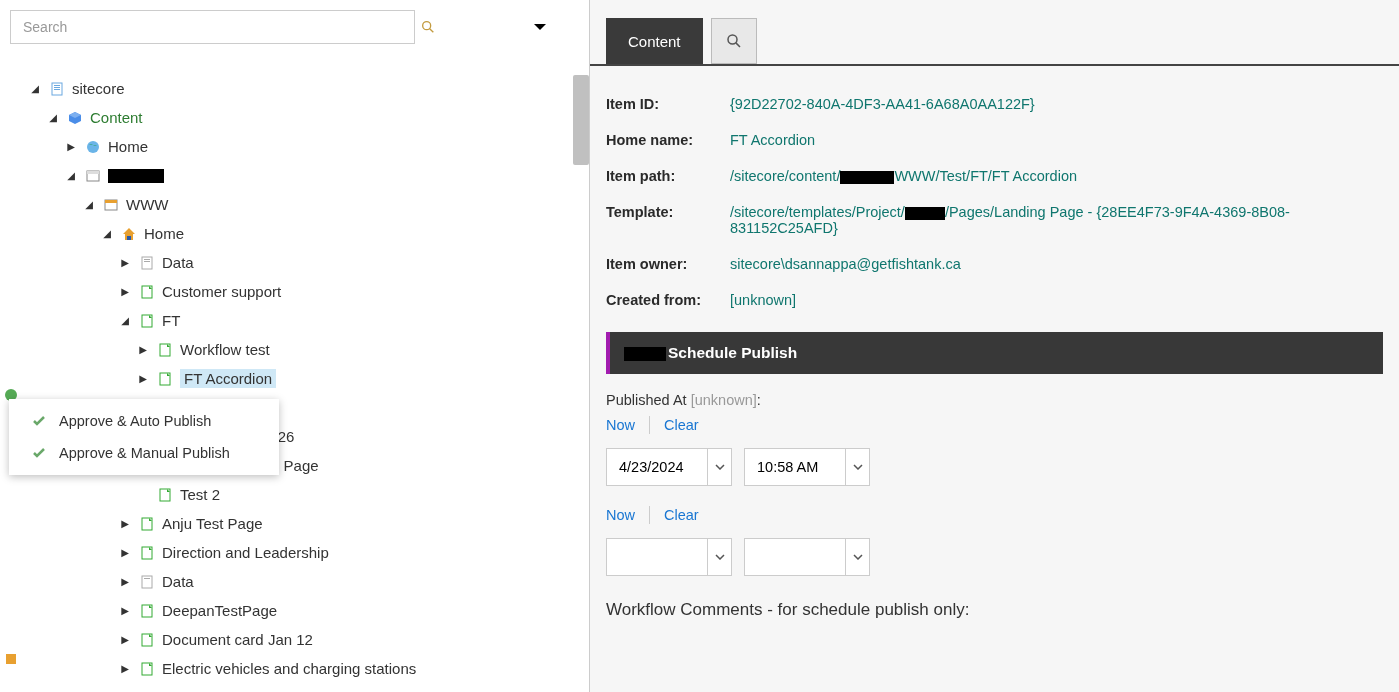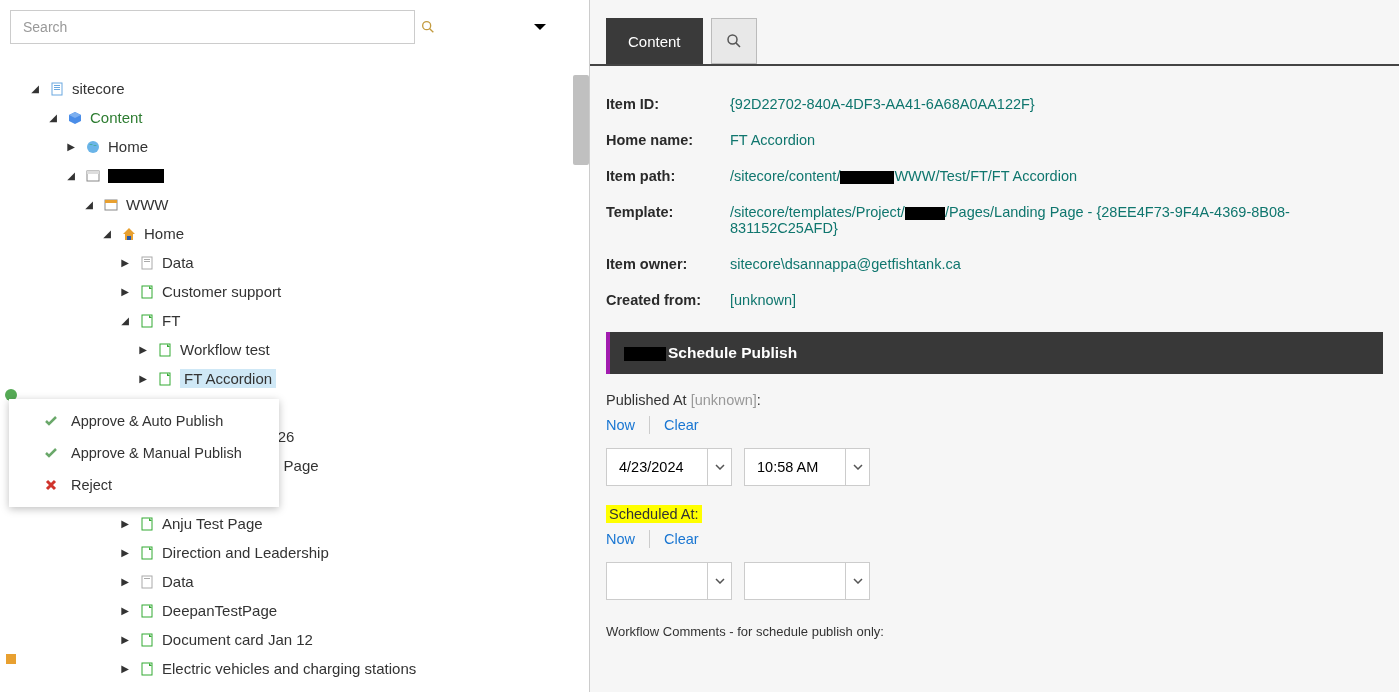--- a/index.html
+++ b/index.html
@@ -21,21 +21,21 @@
     .node-icon { width: 18px; height: 18px; margin-right: 6px; display: flex; align-items: center; justify-content: center; }
     .node-label { white-space: nowrap; }
     .row-content { color: #2e7d32; }
     .row-selected .node-label { background: #cfe8f6; padding: 1px 4px; }
     .children { padding-left: 18px; }
     
     .svg-icon { width: 16px; height: 16px; }
     
     .scrollbar-stub { position: absolute; right: 0; top: 75px; width: 16px; height: 90px; background: #c0c0c0; border-radius: 2px; }
     
-    .context-menu { position: absolute; left: 9px; top: 399px; width: 270px; background: #fff; box-shadow: 0 2px 8px rgba(0,0,0,0.25); z-index: 100; padding: 6px 16px; }
+    .context-menu { position: absolute; left: 9px; top: 399px; width: 270px; background: #fff; box-shadow: 0 2px 8px rgba(0,0,0,0.25); z-index: 100; padding: 6px 4px; }
     .context-item { display: flex; align-items: center; padding: 6px 16px; cursor: pointer; font-size: 14.5px; color: #333; height: 32px; }
     .ctx-icon { width: 20px; margin-right: 10px; display: flex; align-items: center; justify-content: center; }
     
     .gutter-icon { position: absolute; left: 4px; width: 14px; height: 14px; display: flex; align-items: center; justify-content: center; }
     
     .right-panel { flex: 1; background: #f6f6f6; display: flex; flex-direction: column; }
     .tabs { display: flex; gap: 8px; padding: 18px 0 0 16px; border-bottom: 2px solid #444; }
     .tab { height: 46px; display: flex; align-items: center; justify-content: center; padding: 0 22px; font-size: 15px; cursor: pointer; }
     .tab-active { background: #3a3a3a; color: #fff; }
     .tab-search { background: #e8e8e8; border: 1px solid #bbb; width: 46px; padding: 0; }
@@ -55,21 +55,21 @@
     .link-row { display: flex; gap: 0; align-items: center; margin-bottom: 14px; }
     .link-btn { color: #1976d2; cursor: pointer; font-size: 14.5px; padding: 0 14px; }
     .link-btn:first-child { padding-left: 0; }
     .link-sep { width: 1px; height: 18px; background: #ccc; }
     
     .datetime-row { display: flex; gap: 12px; margin-bottom: 20px; }
     .dt-input { display: flex; border: 1px solid #ccc; height: 38px; background: #4d7c0f; }
     .dt-text { border: none; outline: none; padding: 0 12px; width: 100px; font-size: 14.5px; }
     .dt-drop { width: 24px; border-left: 1px solid #ccc; display: flex; align-items: center; justify-content: center; cursor: pointer; background: #fff; }
     
-    .workflow-label { font-size: 13px; color: #333; margin-top: 24px; }
+    .workflow-label { font-size: 17px; color: #333; margin-top: 24px; }
     
     .blackout { background: #000; display: inline-block; }
     .path-blackout { width: 54px; height: 13px; vertical-align: middle; }
     .tpl-blackout { width: 40px; height: 13px; vertical-align: middle; }
   </style>
 </head>
 <body>
 
 <div class="app">
 
@@ -383,28 +383,20 @@
         </span>
         <span>Approve &amp; Auto Publish</span>
       </div>
       <div class="context-item">
         <span class="ctx-icon">
           <svg width="16" height="16" viewBox="0 0 16 16">
               <path d="M3 8 L6 11 L13 4" fill="none" stroke="#6aa86a" stroke-width="2.5"></path>
             </svg>
         </span>
         <span>Approve &amp; Manual Publish</span>
-      </div>
-      <div class="context-item">
-        <span class="ctx-icon">
-          <svg width="16" height="16" viewBox="0 0 16 16">
-              <path d="M4 4 L12 12 M12 4 L4 12" stroke="#d0342c" stroke-width="3"></path>
-            </svg>
-        </span>
-        <span>Reject</span>
       </div>
     </div>
 
   </div>
 
   <div class="right-panel">
     <div class="tabs">
       <div class="tab tab-active">
         <span>Content</span>
       </div>
@@ -473,23 +465,20 @@
           <div class="dt-input">
             <input class="dt-text" value="10:58 AM" style="">
             <div class="dt-drop">
               <svg width="10" height="6" viewBox="0 0 10 6">
                   <path d="M1 1 L5 5 L9 1" fill="none" stroke="#555" stroke-width="1.5"></path>
                 </svg>
             </div>
           </div>
         </div>
 
-        <div class="field-label">
-          <span class="highlight">Scheduled At:</span>
-        </div>
         <div class="link-row">
           <span class="link-btn">Now</span>
           <span class="link-sep"></span>
           <span class="link-btn">Clear</span>
         </div>
         <div class="datetime-row">
           <div class="dt-input">
             <input class="dt-text" value="" style="">
             <div class="dt-drop">
               <svg width="10" height="6" viewBox="0 0 10 6">

